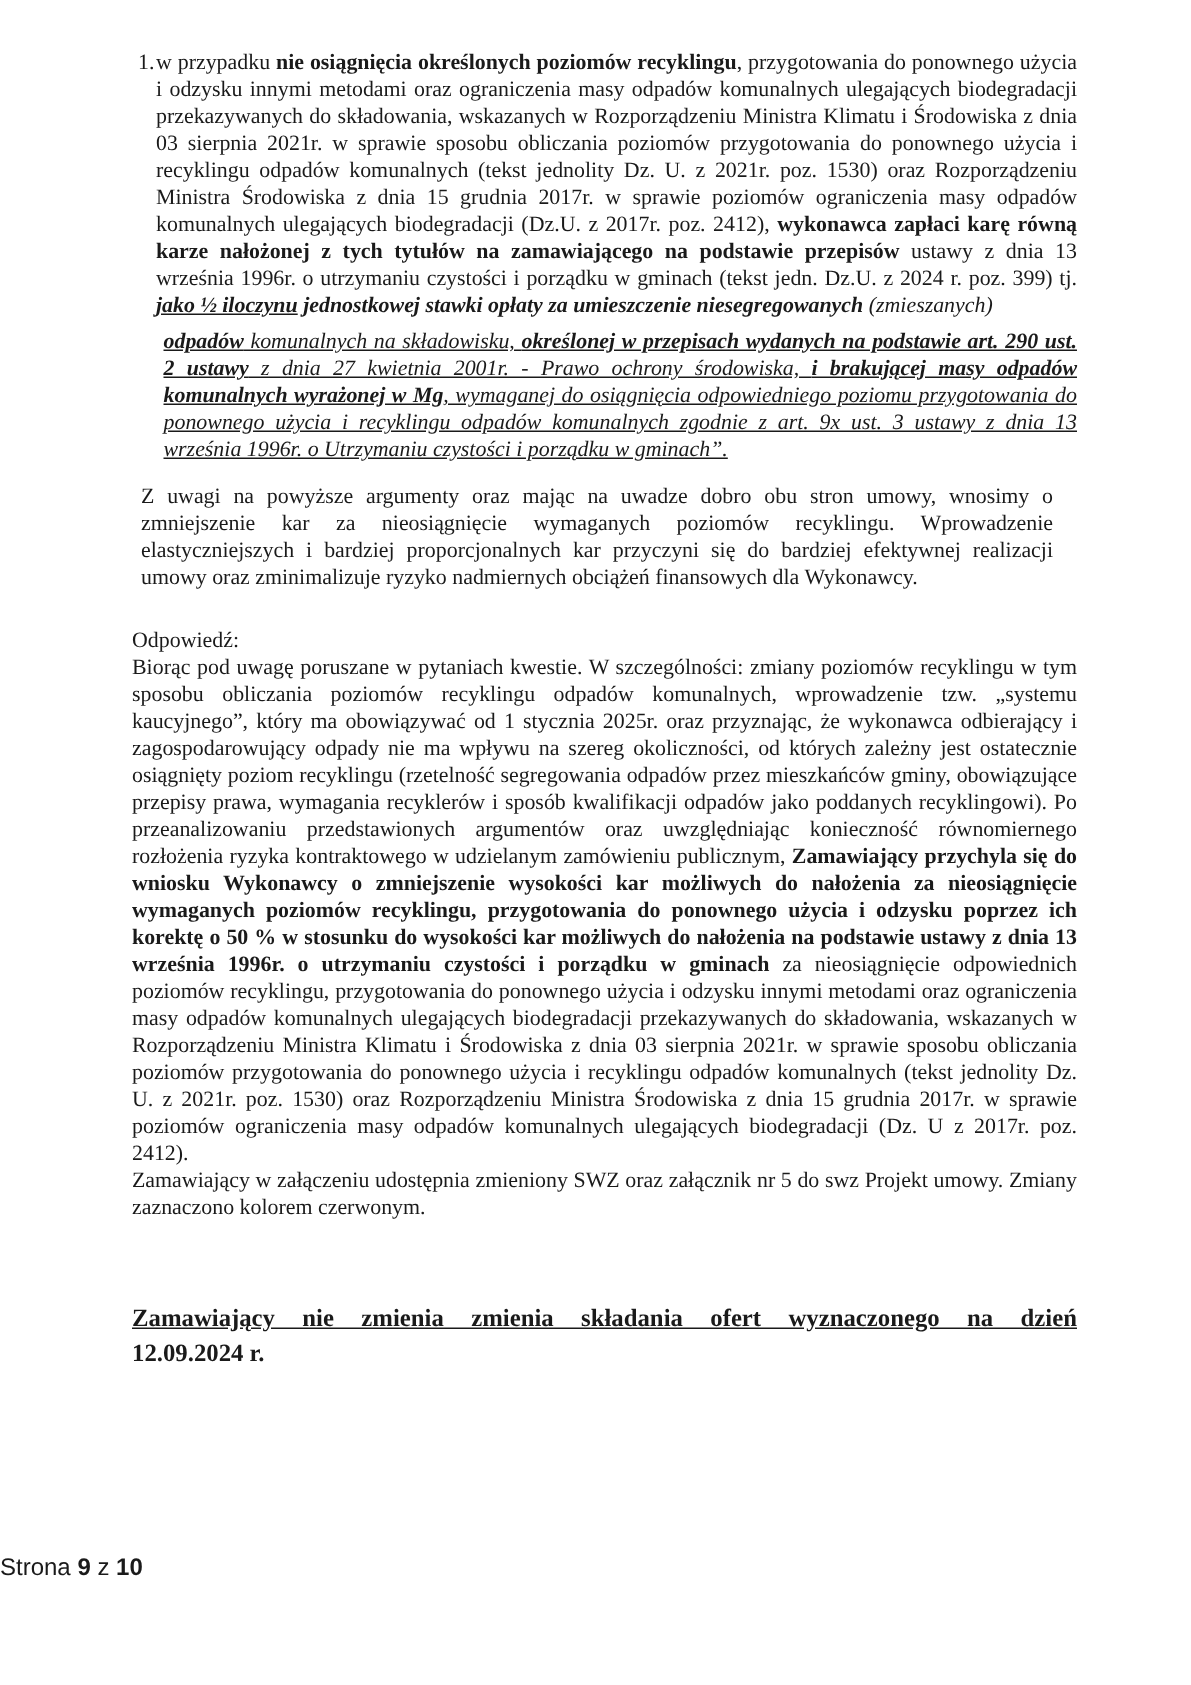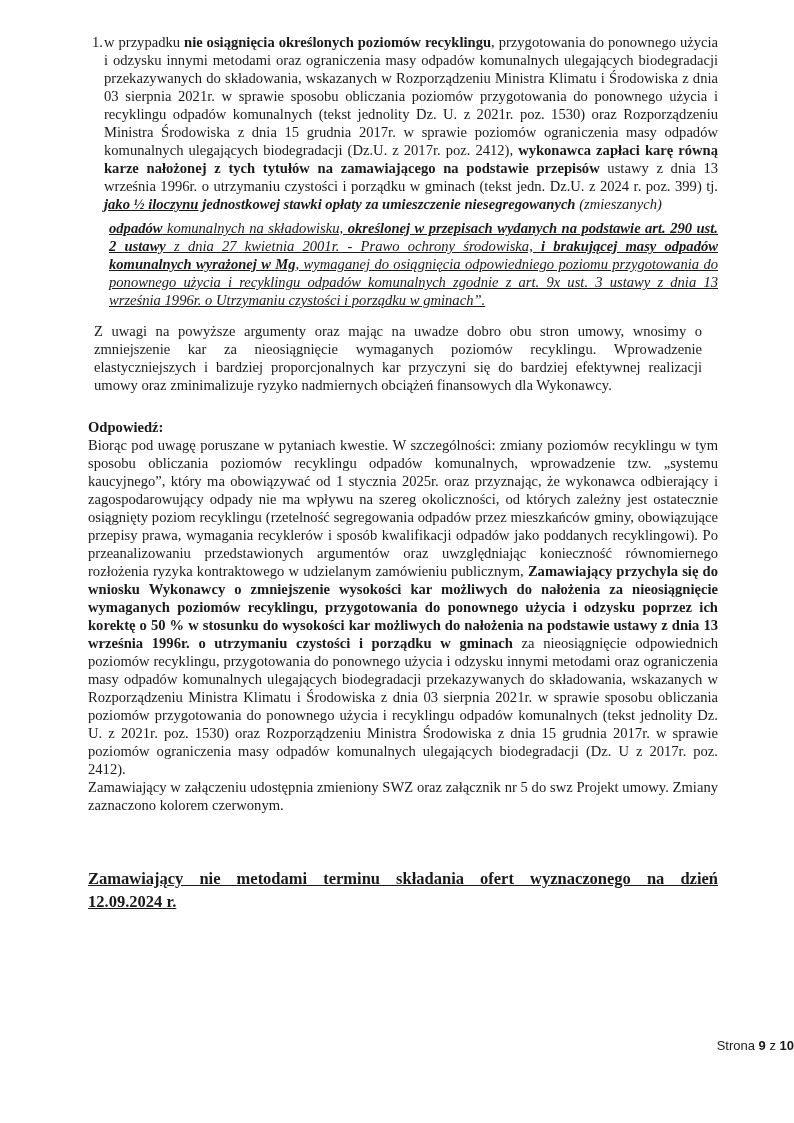--- a/index.html
+++ b/index.html
@@ -18,32 +18,32 @@
     font-size:14.6px; line-height:18px;
     text-align:justify;
     hyphens:none; -webkit-hyphens:none;
   }
   .q-row { display:flex; }
   .q-num { flex:0 0 16px; padding-left:4px; }
   .q-bodycol { flex:1 1 auto; min-width:0; }
   p { margin:0; }
   .q-quote { margin:6px 0 13px 5px;text-decoration:underline; }
   .q-closing { margin:0 16px 0 6px; }
-  .answer-heading { margin-top:24px; font-weight:bold; text-align:left; }
+  .answer-heading { margin-top:24px; font-weight:normal; text-align:left; }
   .deadline {
     margin-top:53px;
     font-size:16.5px; line-height:23px; font-weight:bold;
   }
   .deadline .l1 { text-align:justify; text-align-last:justify; text-decoration:underline; }
-  .deadline .l2 { text-align:left; text-decoration:underline; display:inline-block; }
+  .deadline .l2 { text-align:left; display:inline-block; }
   .footer {
     position:absolute; left:0; top:1038px; width:794px;
-    text-align:right;
+    text-align:left;
     font-family:"Liberation Sans","DejaVu Sans",sans-serif;
-    font-size:13px; line-height:16px; color:#1a1a1a;
+    font-size:16px; line-height:16px; color:#1a1a1a;
   }
 </style>
 </head>
 <body>
 
 <div class="page">
   <div class="content">
 
     <div class="q-row">
       <div class="q-num">1.</div>
@@ -53,21 +53,21 @@
       </div>
     </div>
 
     <p class="q-closing"><span>Z uwagi na powyższe argumenty oraz mając na uwadze dobro obu stron umowy, wnosimy o zmniejszenie kar za nieosiągnięcie wymaganych poziomów recyklingu. Wprowadzenie elastyczniejszych i bardziej proporcjonalnych kar przyczyni się do bardziej efektywnej realizacji umowy oraz zminimalizuje ryzyko nadmiernych obciążeń finansowych dla Wykonawcy.</span></p>
 
     <p class="answer-heading">Odpowiedź:</p>
     <p><span>Biorąc pod uwagę poruszane w pytaniach kwestie. W szczególności: zmiany poziomów recyklingu w tym sposobu obliczania poziomów recyklingu odpadów komunalnych, wprowadzenie tzw. „systemu kaucyjnego”, który ma obowiązywać od 1 stycznia 2025r. oraz przyznając, że wykonawca odbierający i zagospodarowujący odpady nie ma wpływu na szereg okoliczności, od których zależny jest ostatecznie osiągnięty poziom recyklingu (rzetelność segregowania odpadów przez mieszkańców gminy, obowiązujące przepisy prawa, wymagania recyklerów i sposób kwalifikacji odpadów jako poddanych recyklingowi). Po przeanalizowaniu przedstawionych argumentów oraz uwzględniając konieczność równomiernego rozłożenia ryzyka kontraktowego w udzielanym zamówieniu publicznym, </span><span style="font-weight: bold;">Zamawiający przychyla się do wniosku Wykonawcy o zmniejszenie wysokości kar możliwych do nałożenia za nieosiągnięcie wymaganych poziomów recyklingu, przygotowania do ponownego użycia i odzysku poprzez ich korektę o 50 % w stosunku do wysokości kar możliwych do nałożenia na podstawie ustawy z dnia 13 września 1996r. o utrzymaniu czystości i porządku w gminach</span><span> za nieosiągnięcie odpowiednich poziomów recyklingu, przygotowania do ponownego użycia i odzysku innymi metodami oraz ograniczenia masy odpadów komunalnych ulegających biodegradacji przekazywanych do składowania, wskazanych w Rozporządzeniu Ministra Klimatu i Środowiska z dnia 03 sierpnia 2021r. w sprawie sposobu obliczania poziomów przygotowania do ponownego użycia i recyklingu odpadów komunalnych (tekst jednolity Dz. U. z 2021r. poz. 1530) oraz Rozporządzeniu Ministra Środowiska z dnia 15 grudnia 2017r. w sprawie poziomów ograniczenia masy odpadów komunalnych ulegających biodegradacji (Dz. U z 2017r. poz. 2412).</span></p>
     <p>Zamawiający w załączeniu udostępnia zmieniony SWZ oraz załącznik nr 5 do swz Projekt umowy. Zmiany zaznaczono kolorem czerwonym.</p>
 
     <div class="deadline">
-      <div class="l1">Zamawiający nie metodami terminu składania ofert wyznaczonego na dzień</div>
+      <div class="l1">Zamawiający nie zmienia zmienia składania ofert wyznaczonego na dzień</div>
       <div><span class="l2">12.09.2024 r.</span></div>
     </div>
 
   </div>
 
   <div class="footer">
     <span><span>Strona </span><span style="font-weight: bold;">9</span><span> z </span><span style="font-weight: bold;">10</span></span>
   </div>
 </div>
 

